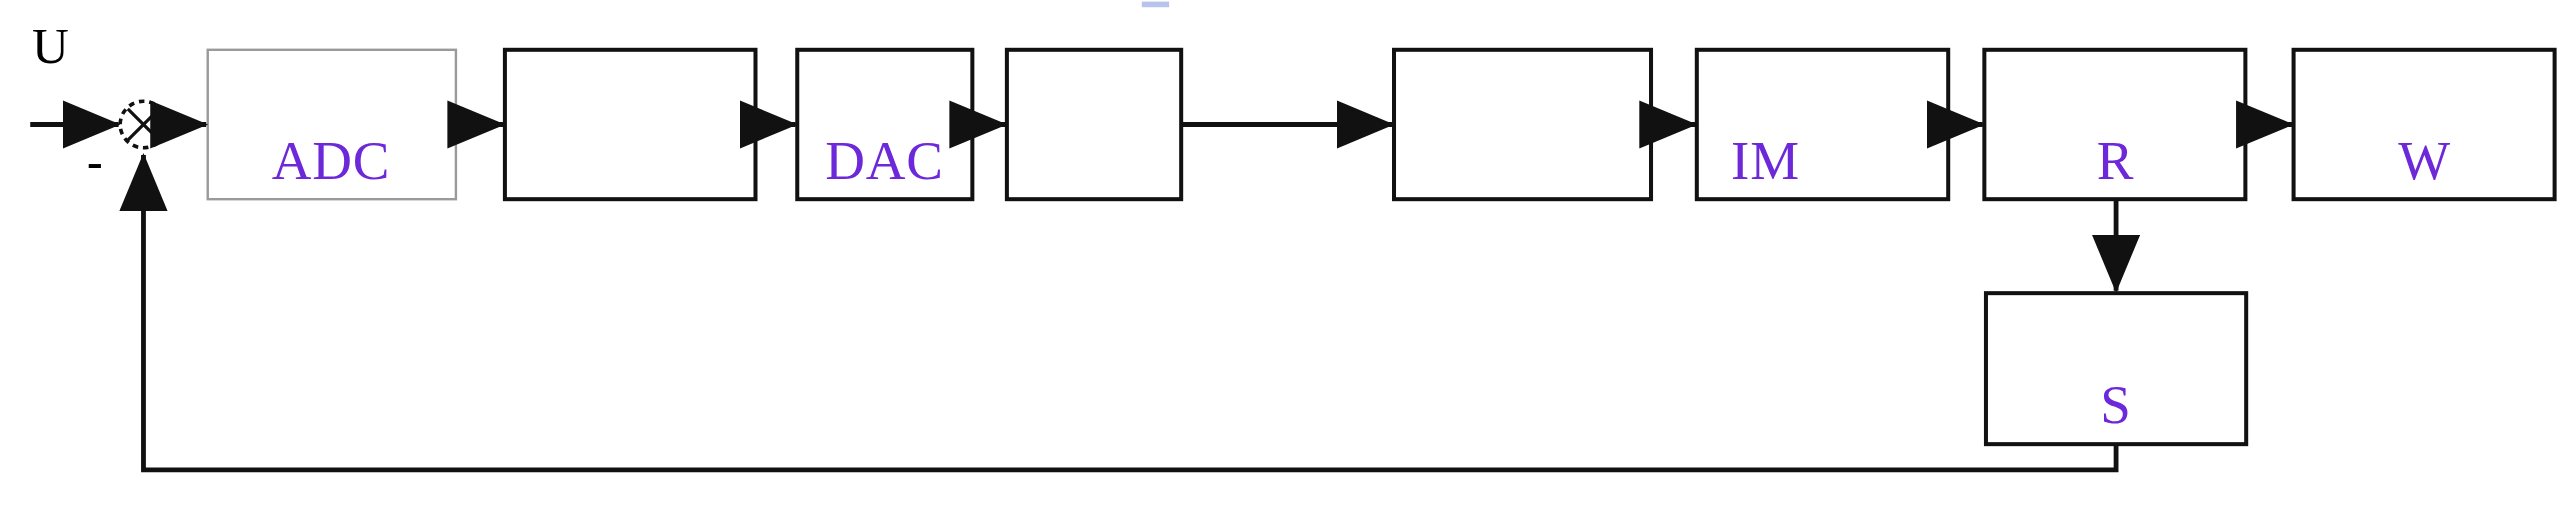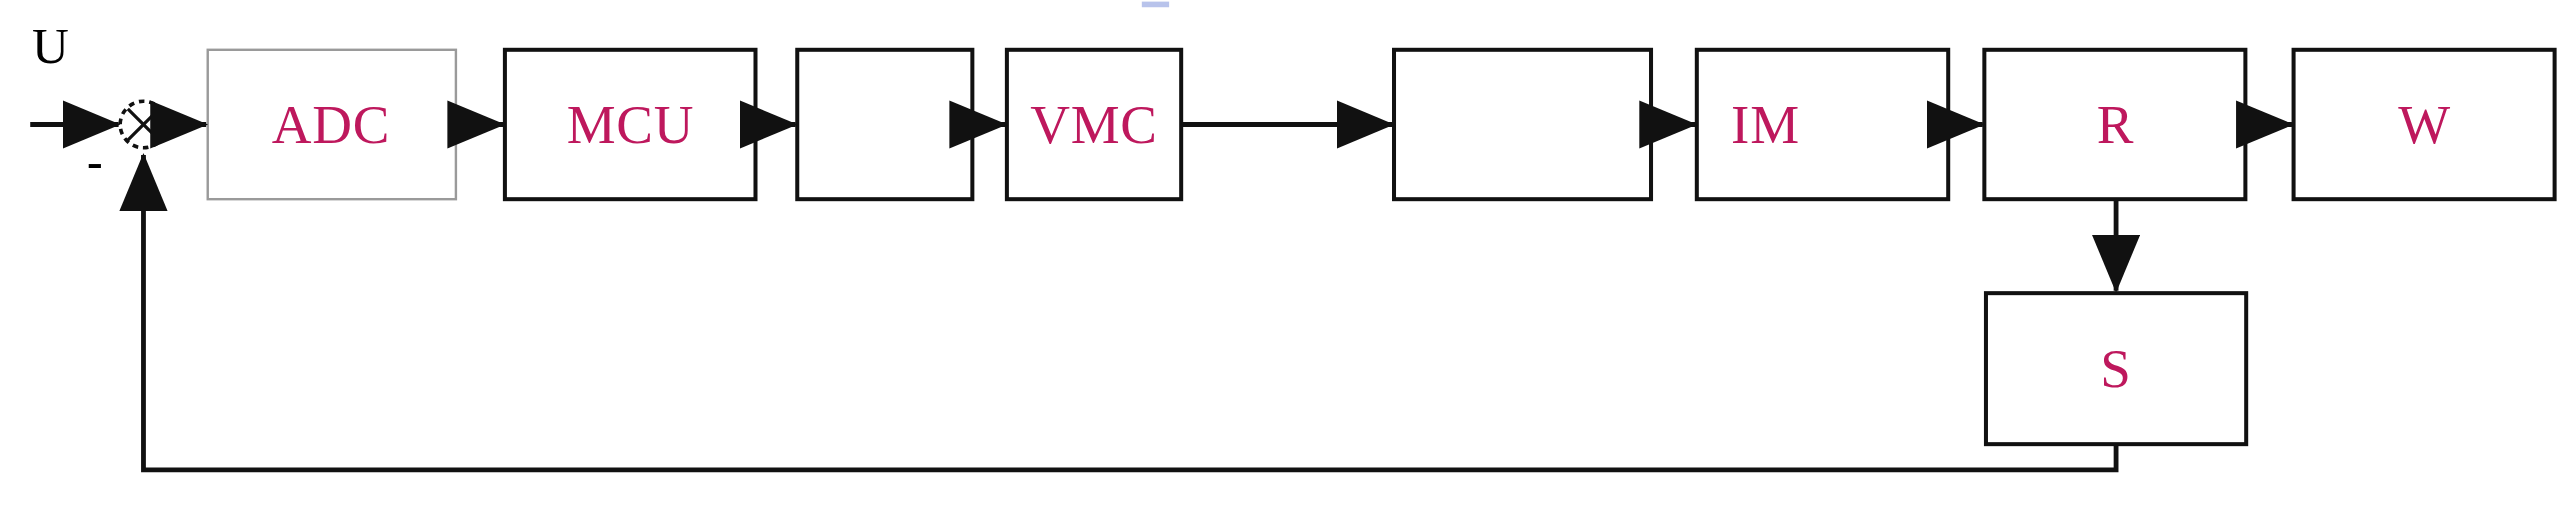--- a/index.html
+++ b/index.html
@@ -2,23 +2,24 @@
 <html style="font-size:13px"><head>
 <meta charset="utf-8">
 <title>Closed-Loop Control Block Diagram</title>
 <style>
   html,body{margin:0;padding:0;background:#ffffff;}
   body{font-family:"Liberation Serif", serif;}
   #stage{position:relative;width:2576px;height:506px;background:#ffffff;overflow:hidden;}
   #stage svg{position:absolute;left:0;top:0;width:2576px;height:506px;}
   .blk-label{
     position:absolute;display:flex;align-items:center;justify-content:center;
-    font-family:"Liberation Serif", serif;font-weight:400;color:#be185d;
+    font-family:"Liberation Serif", serif;font-weight:400;color:#6d28d9;
     font-size:55px;line-height:1;letter-spacing:0.8px;white-space:nowrap;
     pointer-events:none;
+    margin-top:36px;
   }
   .sig-label{
     position:absolute;font-family:"Liberation Serif", serif;color:#000;
     font-size:51px;line-height:1;white-space:nowrap;
   }
   .minus-label{
     position:absolute;font-family:"Liberation Serif", serif;color:#000;
     font-size:47px;line-height:1;white-space:nowrap;font-weight:700;
   }
 </style>
@@ -65,21 +66,20 @@
 
     <line x1="2634" y1="249" x2="2634" y2="362" stroke="#111111" stroke-width="6" marker-end="url(#ah)"></line>
 
     <polyline points="2634,554 2634,585 178,585 178,193" fill="none" stroke="#111111" stroke-width="6" stroke-linejoin="miter" marker-end="url(#ah)"></polyline>
   </svg>
 
   <div class="sig-label" style="left:32px;top:21px;">U</div>
   <div class="minus-label" style="left:87px;top:138px;">-</div>
 
   <div class="blk-label" style="left:207px;top:50px;width:248px;height:149px;">ADC</div>
-  <div class="blk-label" style="left:505px;top:50px;width:251px;height:149px;">MCU</div>
-  <div class="blk-label" style="left:1007px;top:50px;width:174px;height:149px;">VMC</div>
+  <div class="blk-label" style="left:797px;top:50px;width:175px;height:149px;">DAC</div>
   <div class="blk-label" style="left:1640px;top:50px;width:251px;height:149px;">IM</div>
   <div class="blk-label" style="left:1985px;top:50px;width:261px;height:149px;">R</div>
   <div class="blk-label" style="left:2294px;top:50px;width:261px;height:149px;">W</div>
   <div class="blk-label" style="left:1986px;top:293px;width:260px;height:151px;">S</div>
 
 </div>
 
 
 </body></html>

